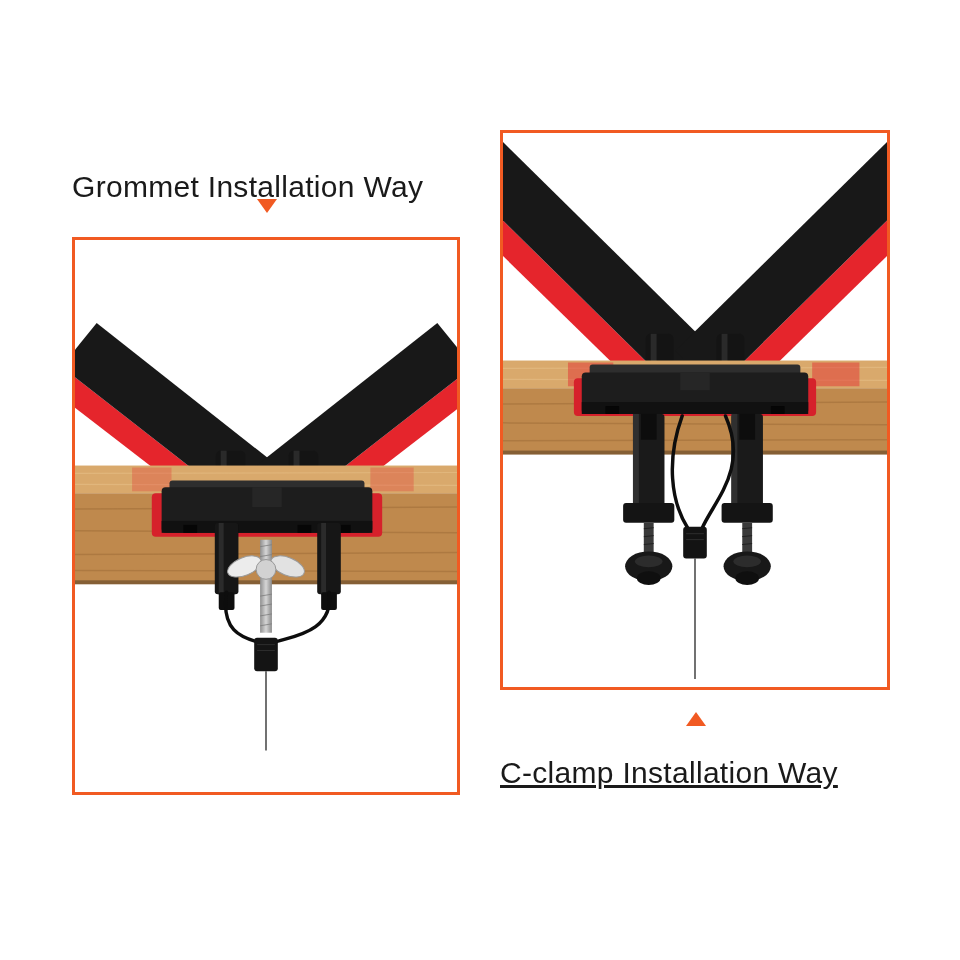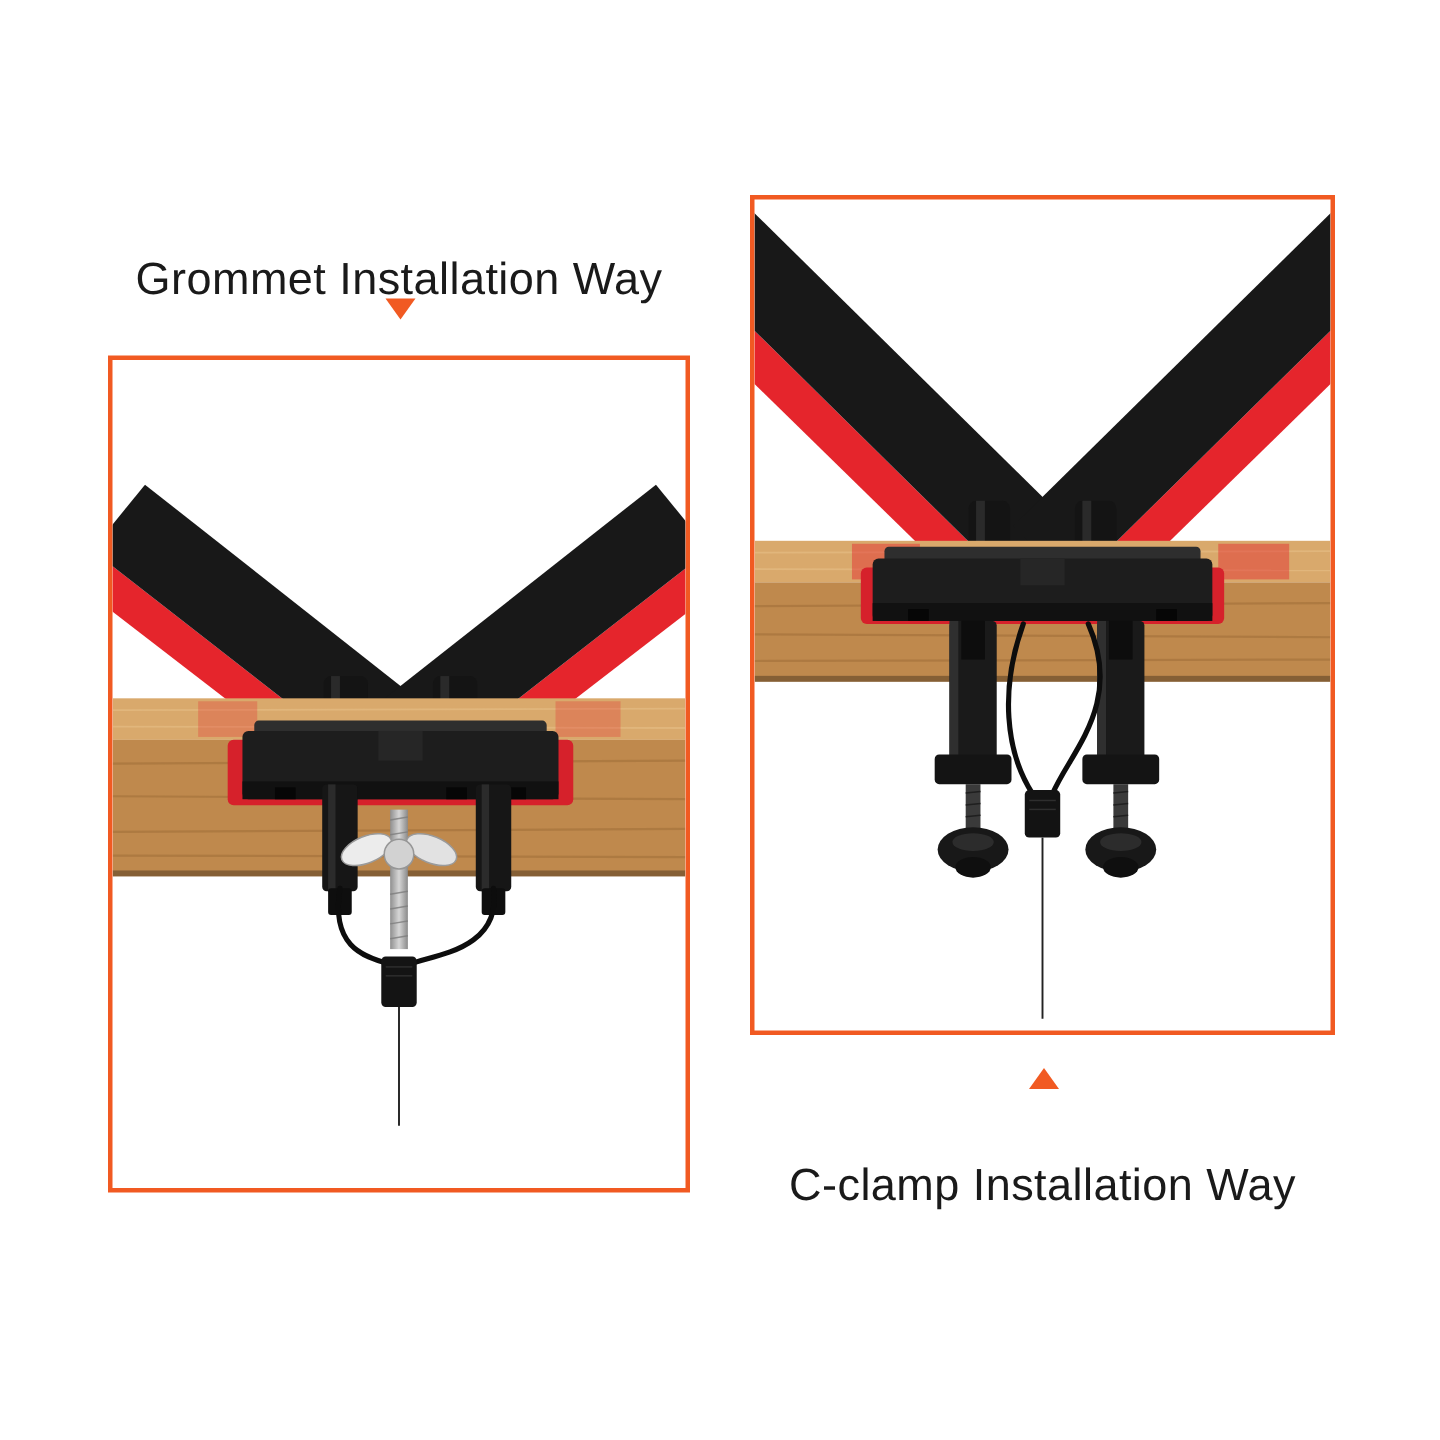--- a/index.html
+++ b/index.html
@@ -1,25 +1,25 @@
 <!DOCTYPE html>
 <html style="--accent_orange: #f15a22; --arm_red: #e5252c; --metal_black: #1b1b1b; --wood_top: #d9a96c; --wood_front: #bf894d; --text_dark: #1a1a1a;"><head>
 <meta charset="utf-8">
 <style>
   html,body{margin:0;padding:0;background:#ffffff;}
   .canvas{
     position:relative;width:960px;height:960px;margin:0 auto;background:#fff;
     font-family:"Liberation Sans",sans-serif;overflow:hidden;
   }
   .title{
-    position:absolute;text-align:center;color:var(--text_dark,#1a1a1a);
+    position:absolute;color:var(--text_dark,#1a1a1a);
     font-size:30px;font-weight:400;letter-spacing:.3px;line-height:1.2;white-space:nowrap;
   }
   #grommet-title{left:72px;width:388px;top:144px;}
-  #cclamp-title{left:500px;width:390px;top:748px;}
+  #cclamp-title{left:500px;width:390px;top:730px;text-decoration:underline;}
   .marker{position:absolute;width:0;height:0;}
   .marker.down{
     left:257px;top:199px;
     border-left:10px solid transparent;border-right:10px solid transparent;
     border-top:14px solid var(--accent_orange,#f15a22);
   }
   .marker.up{
     left:686px;top:712px;
     border-left:10px solid transparent;border-right:10px solid transparent;
     border-bottom:14px solid var(--accent_orange,#f15a22);

